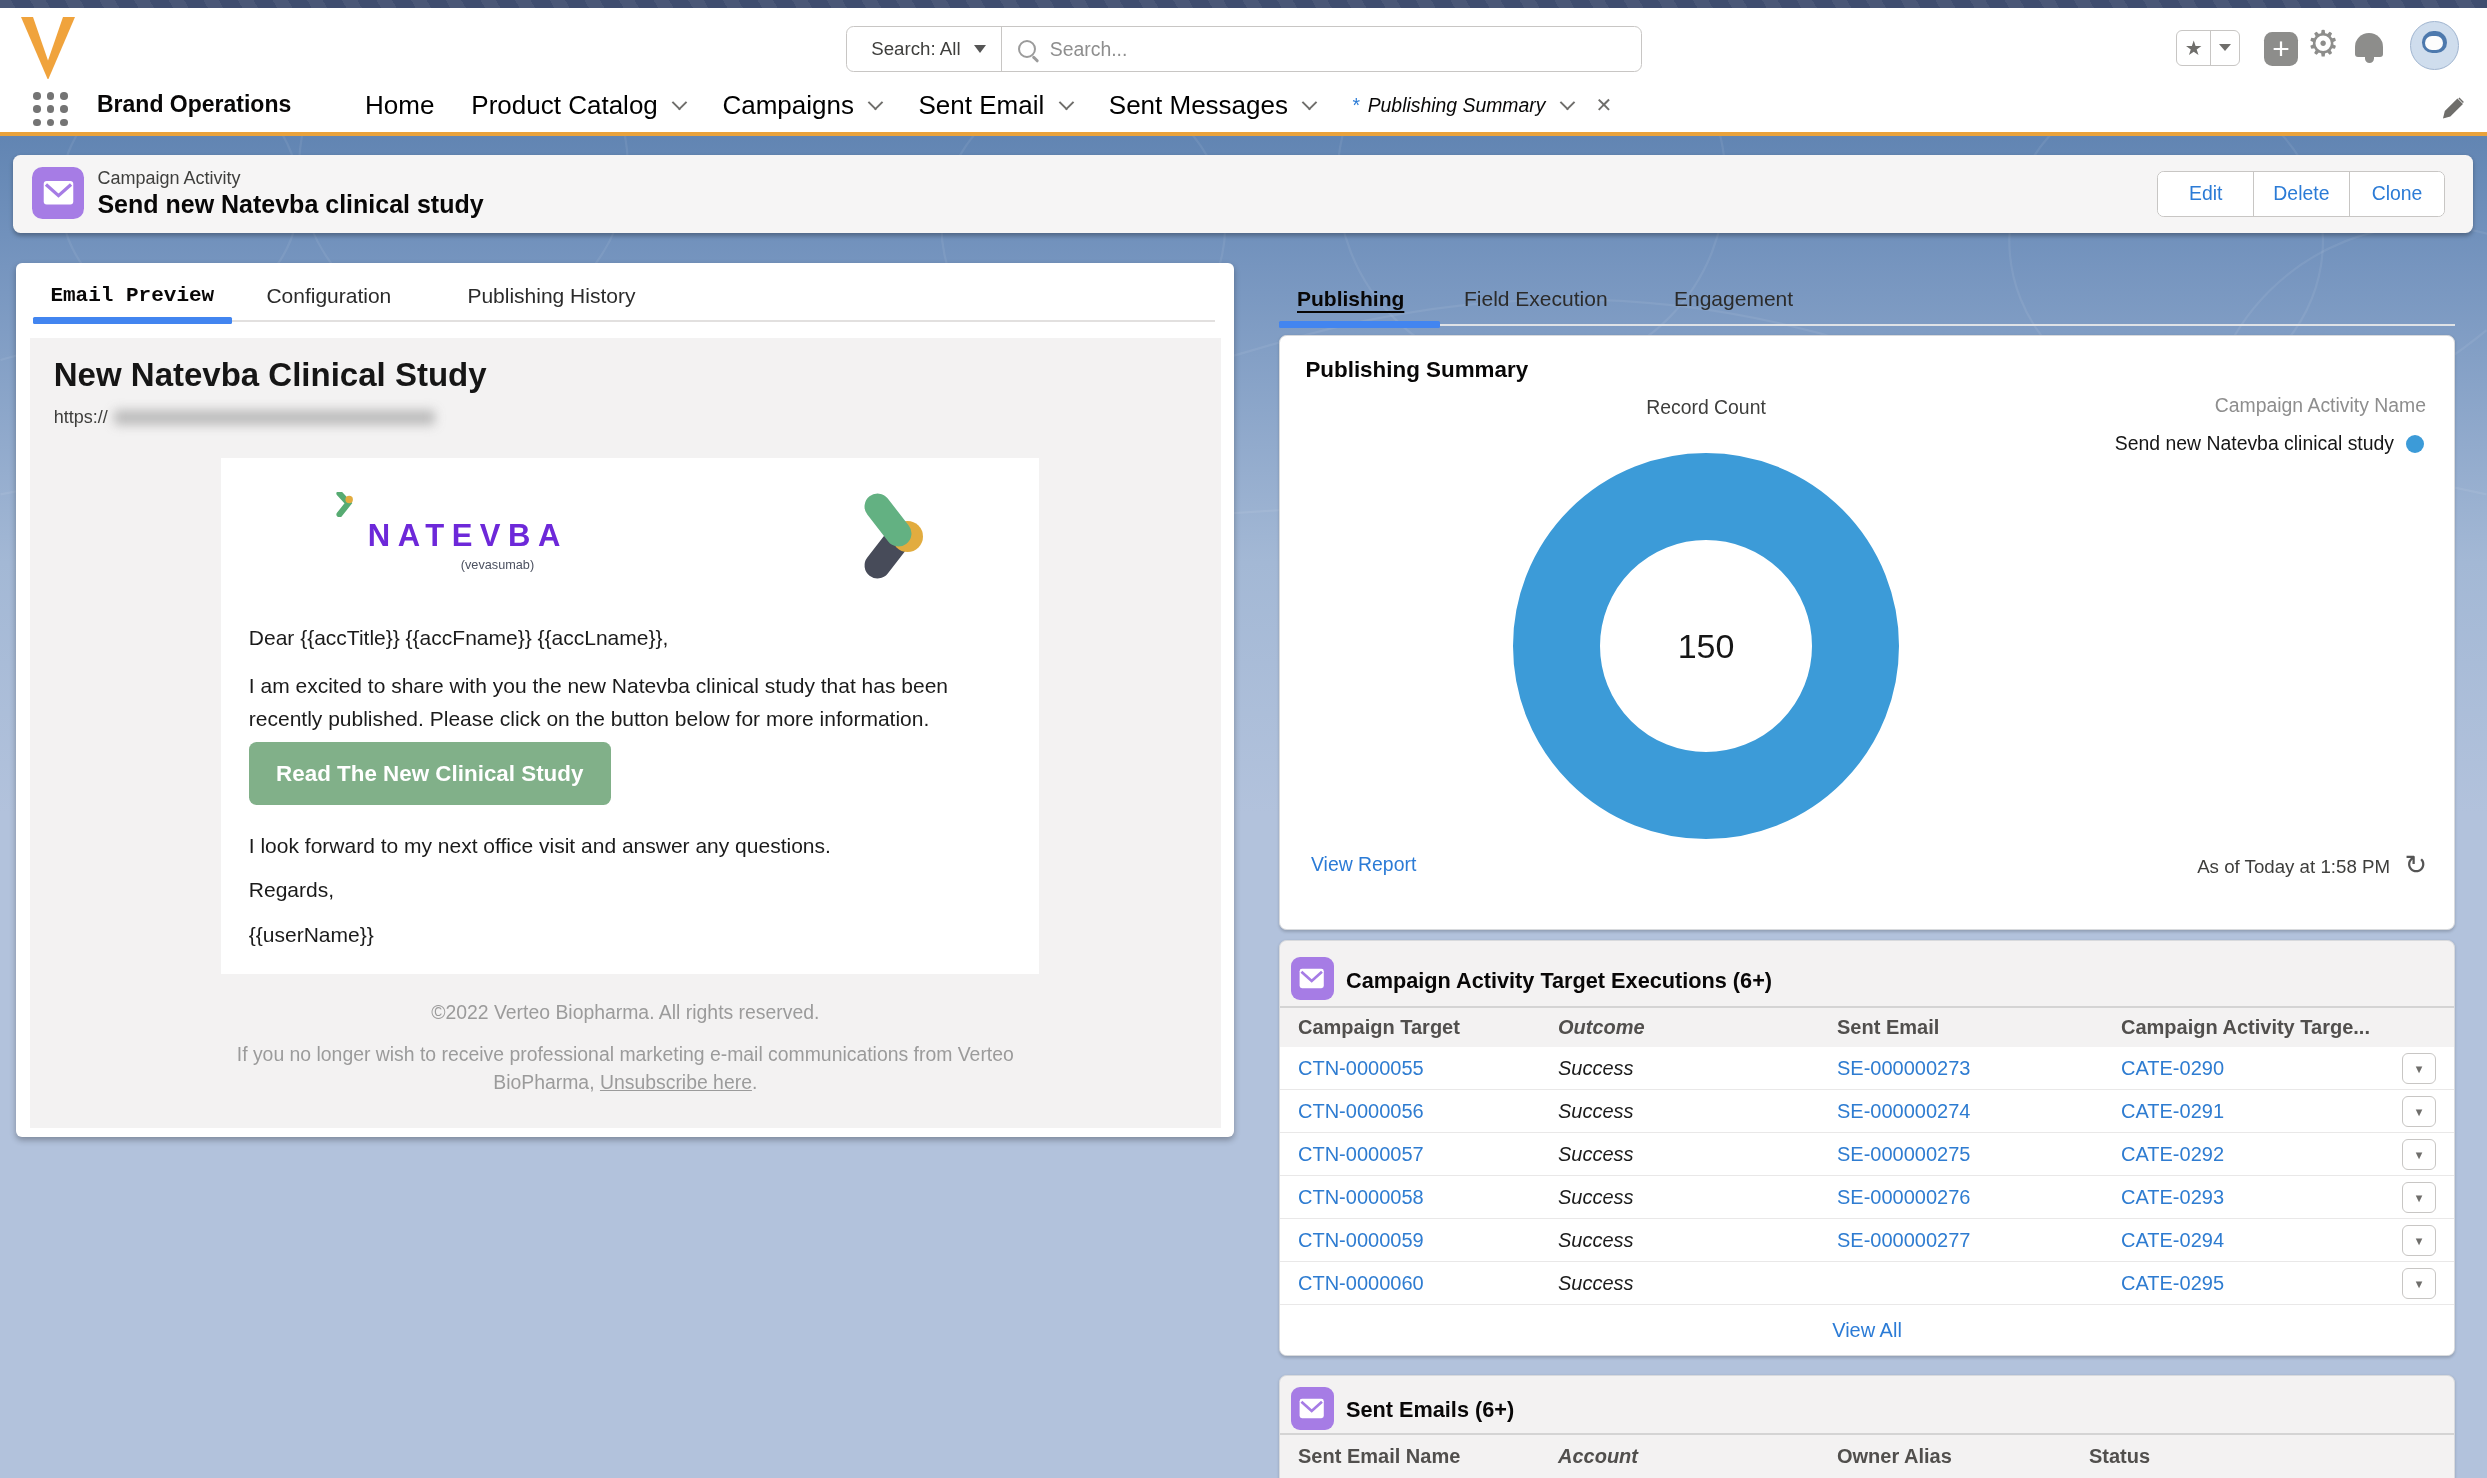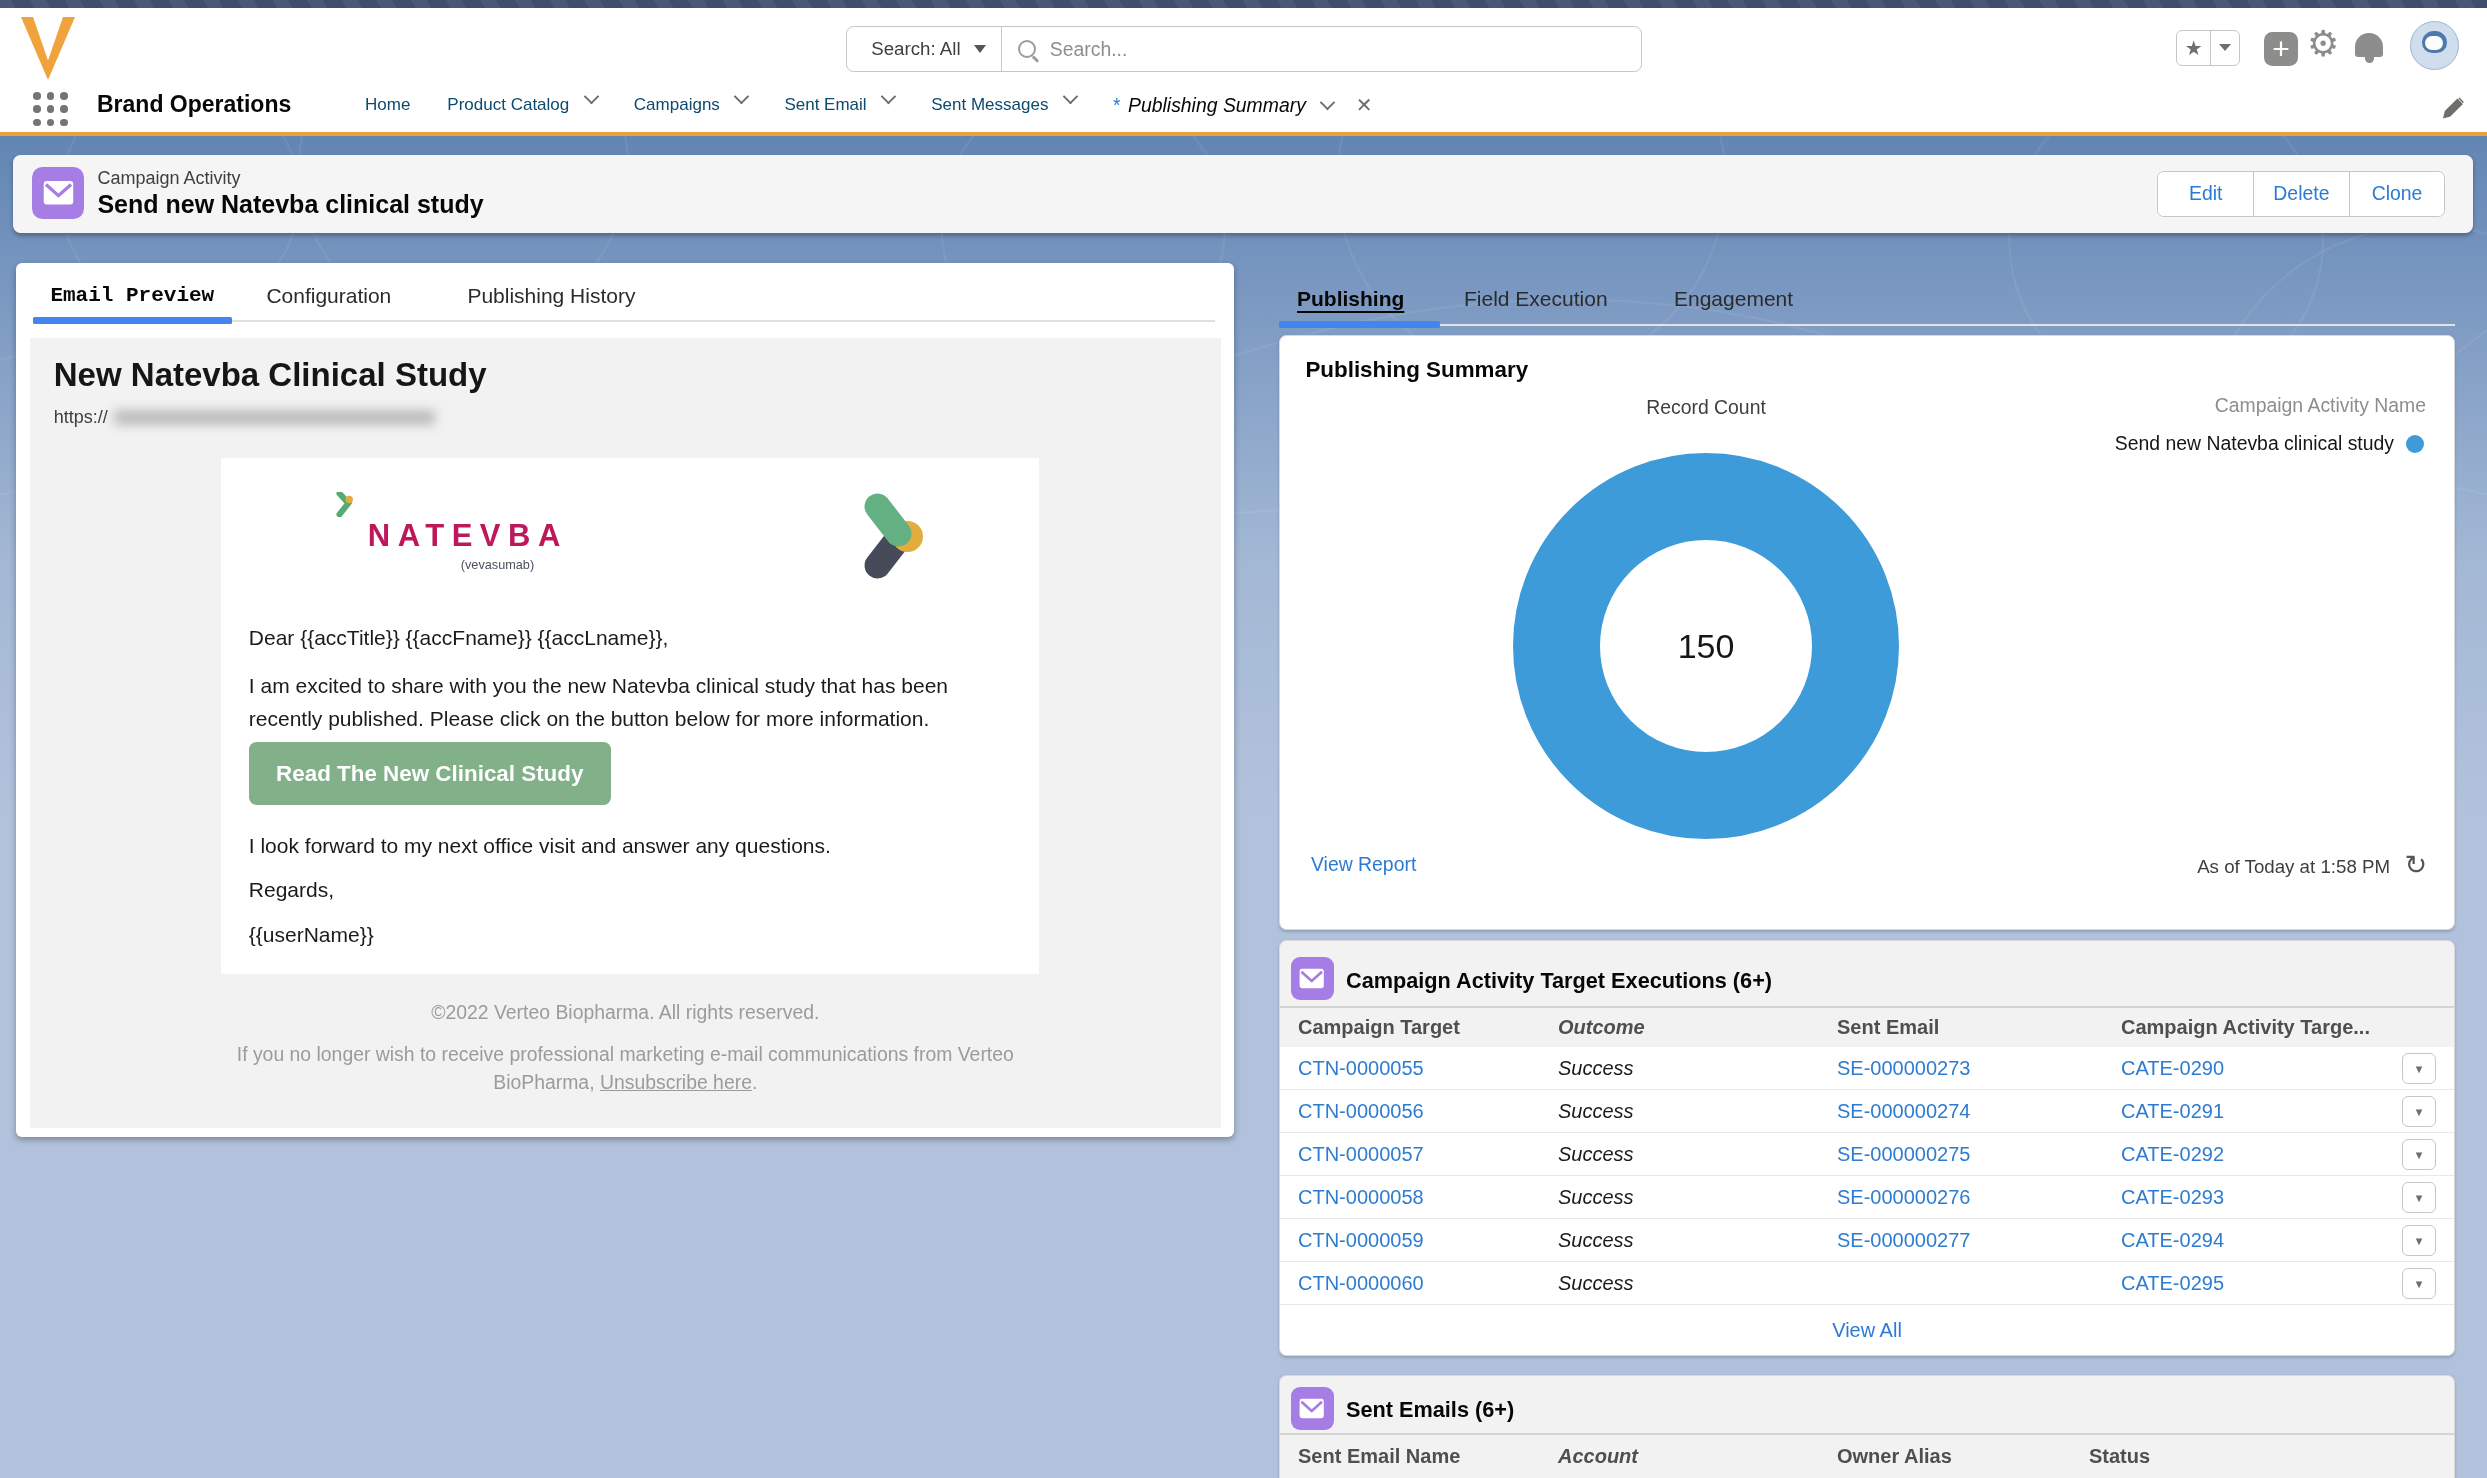--- a/index.html
+++ b/index.html
@@ -55,21 +55,21 @@
   .avatar::after { content:""; position:absolute; left:14px; top:14px; width:18px; height:14px;
     background:#fdfdfd; border-radius:7.5px; }
 
   
   .nav-row { left:0; top:79px; width:100%; height:57px; background:#fff; border-bottom:4.5px solid #e9a23b; }
   .waffle { left:33px; top:13.4px; width:36px; height:34px; display:grid;
     grid-template-columns:repeat(3,1fr); grid-template-rows:repeat(3,1fr); gap:5.2px; }
   .waffle i { width:7.5px; height:7.5px; border-radius:50%; background:#747474; }
   .app-name { left:97px; top:12px; font-size:23px; font-weight:600; color:#080707; }
   .nav-items { left:365px; top:0; height:52px; display:flex; align-items:center; }
-  .nav-item { display:flex; margin-right:37px; font-size:17px; color:#0c4a6e; }
+  .nav-item { display:flex; align-items:center; margin-right:37px; font-size:26px; color:#000000; }
   .chev { width:11.2px; height:11.2px; border-left:2.2px solid #6f6e6b; border-bottom:2.2px solid #6f6e6b;
     transform:rotate(-45deg); margin-left:16.4px; margin-top:-4.5px; }
   .nav-active { display:flex; align-items:center; font-size:19.4px; }
   .nav-active .star { color:#2b7bd6; margin-right:7.5px; }
   .nav-active .lbl { font-style:italic; color:#080707; }
   .nav-x { font-size:20px; color:#6f6e6b; margin-left:22.4px; }
   .pencil { right:21px; top:16.4px; }
 
   
   .record-card { left:13.4px; top:155px; width:2460px; height:78px; background:#f6f5f5;
@@ -90,21 +90,21 @@
   .lp-tab { top:21px; font-size:21px; color:#2b2b2b; }
   .lp-tab.active { font-weight:700; color:#080707;font-family:Liberation Mono, monospace; }
   .lp-line { left:17px; right:19.4px; top:57px; height:2.2px; background:#e2e0df; }
   .lp-ind  { left:17px; top:54px; width:199px; height:6.7px; background:#4285f0; border-radius:1.5px; }
   .preview-area { left:13.4px; top:75px; width:1191px; height:790px; background:#f3f2f2; }
   .pv-title { left:24px; top:18px; font-size:33px; font-weight:600; color:#161616; }
   .pv-url { left:24px; top:69px; display:flex; align-items:center; font-size:18px; color:#3e3e3c; }
   .pv-url-blur { display:inline-block; width:321px; height:15px; margin-left:6px; background:#a9a9a9;
     border-radius:3px; filter:blur(5.2px); opacity:.75; }
   .email-card { left:191px; top:120px; width:818px; height:516px; background:#fff; }
-  .brand-word { left:147px; top:60px; font-size:31px; letter-spacing:7.5px; font-weight:600; color:#be185d; }
+  .brand-word { left:147px; top:60px; font-size:31px; letter-spacing:7.5px; font-weight:600; color:#6d28d9; }
   .brand-mark { left:114px; top:34px; }
   .brand-sub { left:240px; top:100px; font-size:12.7px; color:#4c5160; }
   .big-logo { left:644px; top:33px; width:60px; height:87px; }
   .cap { position:absolute; width:26px; height:60px; border-radius:13.4px; }
   .cap.green { left:10.5px; top:-1.5px; background:#63b182; transform:rotate(-38deg); z-index:3; }
   .cap.dark  { left:10.5px; top:31px; background:#474b59; transform:rotate(38deg); z-index:1; }
   .dot-yellow { position:absolute; right:1.5px; top:30px; width:31px; height:31px; border-radius:50%;
     background:#e2ac3f; z-index:2; }
   .em-text { left:28px; font-size:21px; color:#1b1b1b; line-height:33px; }
   .cta-btn { left:28px; top:284px; width:362px; height:63px; background:#81b089; border:none; border-radius:7.5px;

